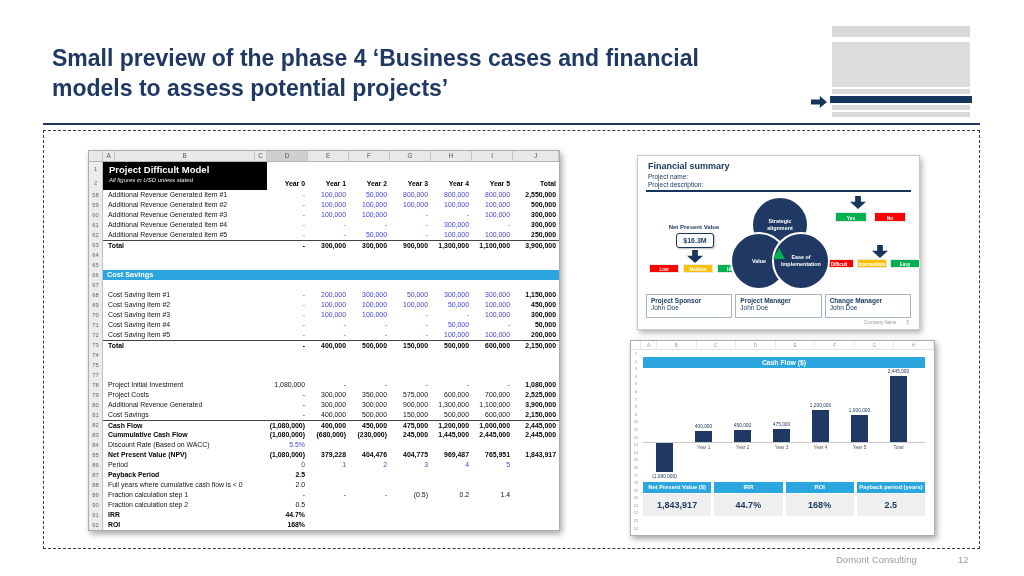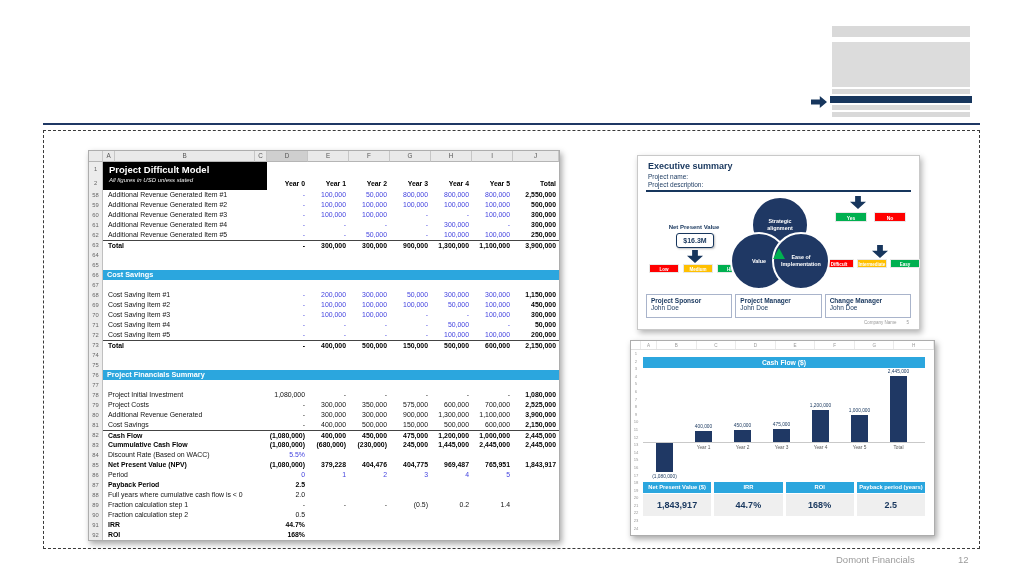--- a/index.html
+++ b/index.html
@@ -94,20 +94,21 @@
   .kpis { display:flex; gap:3px; margin-top:2px; }
   .kpi { flex:1; }
   .kpi-h { background:#2BA6DE; color:#fff; font-size:5.8px; font-weight:bold; height:11px; line-height:11px; text-align:center; white-space:nowrap; overflow:hidden; }
   .kpi-v { background:#EFEFEF; color:#17365D; font-size:9px; font-weight:bold; height:22px; line-height:22px; text-align:center; margin-top:1px; }
 </style>
 </head>
 <body>
 
 <div class="slide">
 
+  <div class="title">Small preview of the phase 4 ‘Business cases and financial models to assess potential projects’</div>
   <div class="title-rule"></div>
 
   <div class="deco">
     <div class="deco-bar-top"></div>
     <div class="deco-chipbox"></div>
     <div class="deco-thin"></div>
     <div class="deco-navy"></div>
     <div class="deco-thin"></div>
     <div class="deco-thin"></div>
     <div class="deco-arrow"></div>
@@ -323,26 +324,20 @@
         </div>
         <div class="srow" style="height: 10px;">
           <div class="rn" style="line-height: 10px;">74</div>
           <div class="rc"></div>
         </div>
         <div class="srow" style="height: 10px;">
           <div class="rn" style="line-height: 10px;">75</div>
           <div class="rc"></div>
         </div>
         <div class="srow" style="height: 10px;">
-          <div class="rn" style="line-height: 10px;">76</div>
-          <div class="rc">
-            <div class="section-bar">Project Financials Summary</div>
-          </div>
-        </div>
-        <div class="srow" style="height: 10px;">
           <div class="rn" style="line-height: 10px;">77</div>
           <div class="rc"></div>
         </div>
         <div class="srow" style="height: 10px;">
           <div class="rn" style="line-height: 10px;">78</div>
           <div class="rc">
             <div class="lab" style="line-height: 10px;">Project Initial Investment</div>
             <div class="c" style="width: 41px; line-height: 10px;">1,080,000</div>
             <div class="c" style="width: 41px; line-height: 10px;">-</div>
             <div class="c" style="width: 41px; line-height: 10px;">-</div>
@@ -535,21 +530,21 @@
           </div>
         </div>
       </div>
     <div class="black-box">
       <div class="bb-title">Project Difficult Model</div>
       <div class="bb-sub">All figures in USD unless stated</div>
     </div>
   </div>
 
   <div class="exec-panel">
-    <div class="exec-title">Executive summary</div>
+    <div class="exec-title">Financial summary</div>
     <div class="exec-line1">Project name:</div>
     <div class="exec-line2">Project description:</div>
     <div class="exec-rule"></div>
 
     <div class="venn-circle venn-top">Strategic alignment</div>
     <div class="venn-circle venn-left">Value</div>
     <div class="venn-circle venn-right">Ease of Implementation</div>
     <div class="venn-tri"></div>
 
     <div class="npv-label">Net Present Value</div>
@@ -674,15 +669,15 @@
             </div>
             <div class="kpi">
               <div class="kpi-h">Payback period (years)</div>
               <div class="kpi-v">2.5</div>
             </div>
           </div>
       </div>
     </div>
   </div>
 
-  <div class="footer-company">Domont Financials</div>
+  <div class="footer-company">Domont Consulting</div>
   <div class="footer-page">12</div>
 </div>
 
 </body></html>

